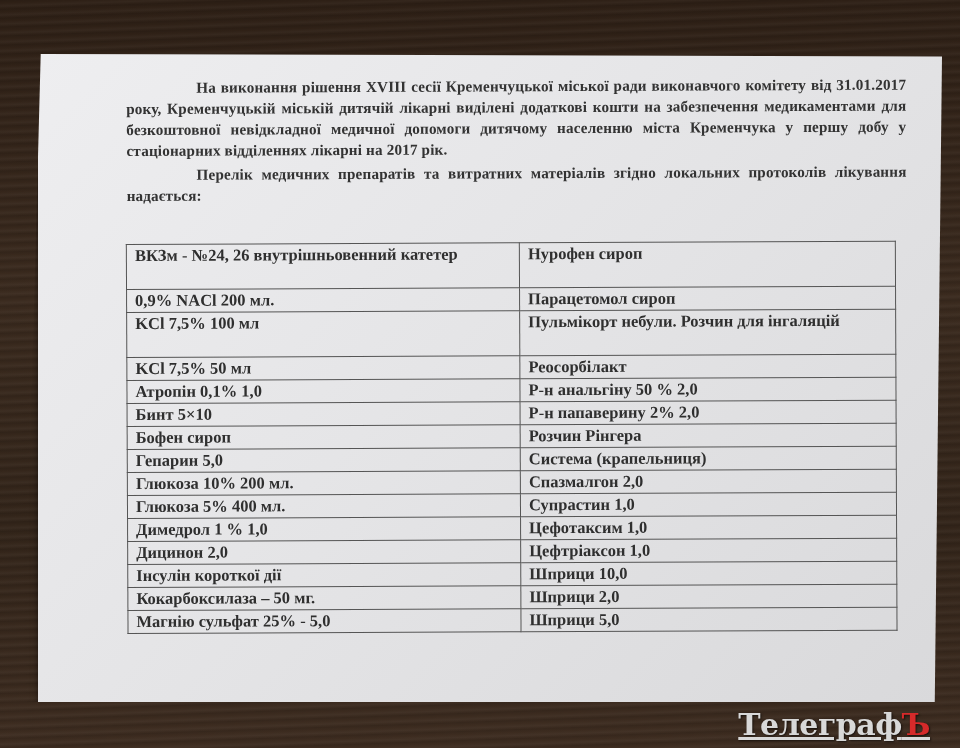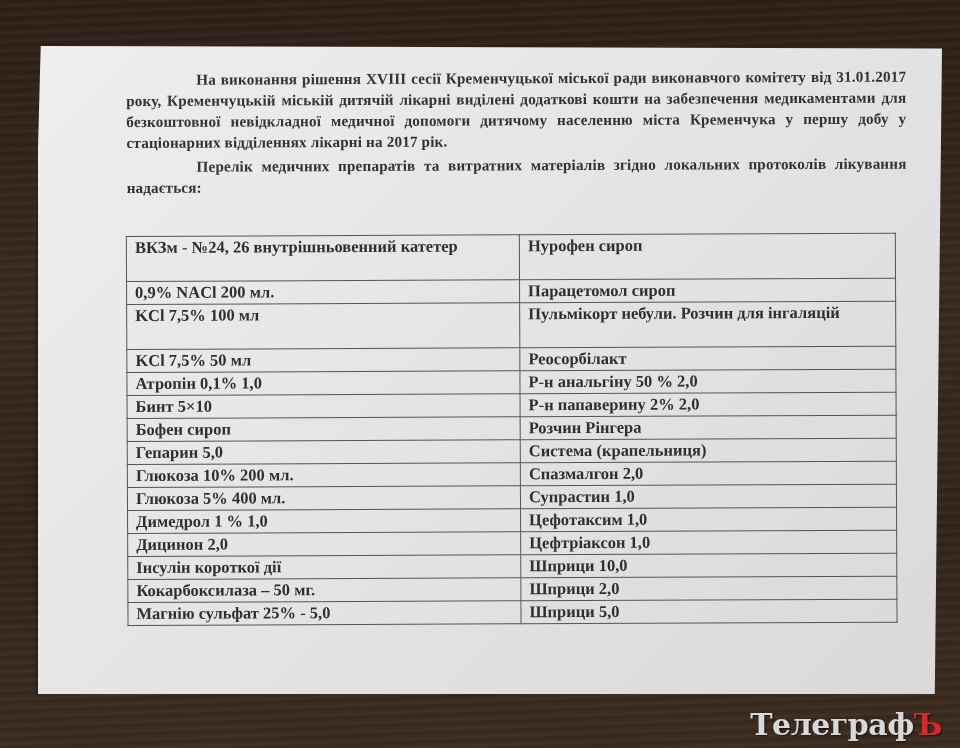--- a/index.html
+++ b/index.html
@@ -5,21 +5,21 @@
   html, body { margin: 0; padding: 0; }
   body {
     width: 960px; height: 748px; overflow: hidden; position: relative;
     background:
       repeating-linear-gradient(178deg, rgba(0,0,0,0.10) 0px, rgba(0,0,0,0) 3px, rgba(255,255,255,0.03) 6px, rgba(0,0,0,0.08) 9px),
       linear-gradient(180deg, #2e2016 0%, #3a2a1e 40%, #33251a 70%, #3d2c20 100%);
     font-family: "Liberation Serif", "DejaVu Serif", serif;
   }
   .paper {
     position: absolute;
-    left: 38px; top: 46px; width: 904px; height: 648px;
+    left: 38px; top: 54px; width: 904px; height: 648px;
     background: linear-gradient(135deg, #eeeef0 0%, #e4e4e6 50%, #d9d9db 100%);
     clip-path: polygon(0.3% 0%, 100% 0.4%, 99.2% 100%, -1.6% 100%);
     box-shadow: 0 2px 6px rgba(0,0,0,0.5);
   }
   .content {
     position: absolute; left: 88px; top: 0; width: 780px;
     color: #2a2a2a;
     transform: rotate(-0.25deg);
     transform-origin: top left;
   }
@@ -39,25 +39,26 @@
   table.meds td {
     border: 1px solid #555;
     padding: 0 8px;
     vertical-align: top;
     line-height: 22px;
     height: 22px;
   }
   table.meds td.left { width: 376px; }
   table.meds tr.tall td { height: 44px; }
   .watermark {
-    position: absolute; right: 18px; bottom: 6px;
+    position: absolute; right: 30px; bottom: 6px;
     font-family: "DejaVu Serif", serif; font-weight: bold;
     font-size: 30px; letter-spacing: -0.5px;
     color: #d8d8d8;
     text-shadow: 1px 1px 2px rgba(0,0,0,0.6);
+    text-decoration: underline;
   }
   .watermark .accent { color: #d62a2a; }
 </style>
 </head>
 <body>
 
 <div class="paper">
   <div class="content">
     <div class="intro">
       <p>На виконання рішення XVIII сесії Кременчуцької міської ради виконавчого комітету  від 31.01.2017 року, Кременчуцькій міській дитячій лікарні виділені додаткові кошти на забезпечення медикаментами для безкоштовної невідкладної медичної допомоги дитячому населенню міста Кременчука у першу добу у стаціонарних відділеннях лікарні на 2017 рік.</p>

